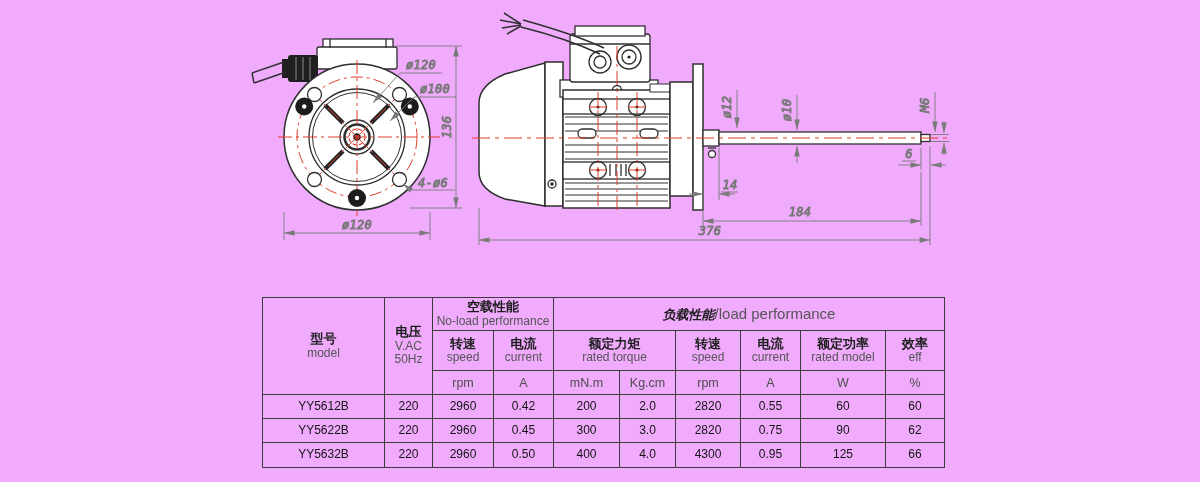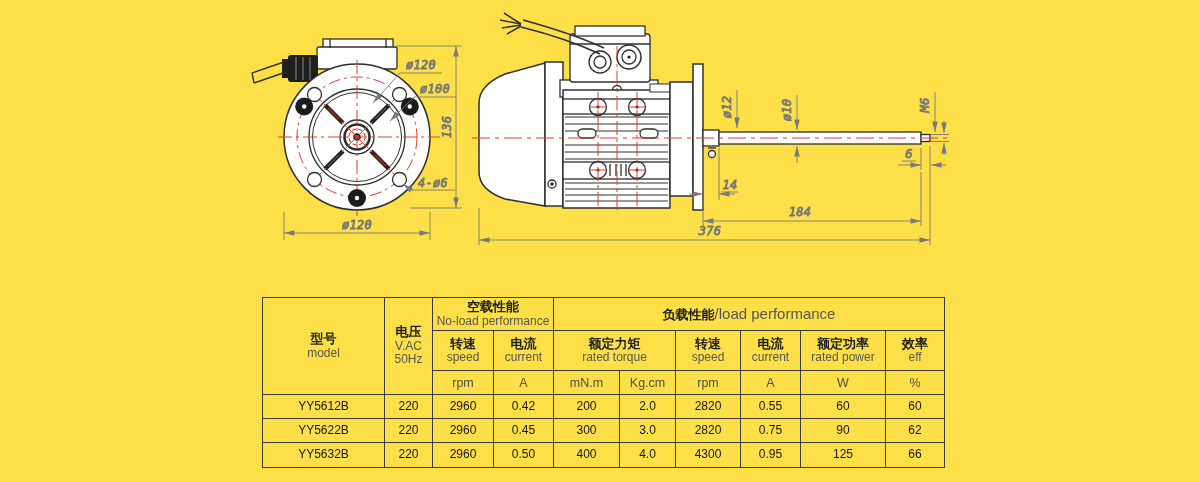--- a/index.html
+++ b/index.html
@@ -1,25 +1,25 @@
 <!DOCTYPE html>
 <html><head>
 <meta charset="utf-8">
 <style>
   html,body{margin:0;padding:0;background:#fff;}
-  .stage{position:relative;width:1200px;height:482px;background:#fde047;overflow:hidden;
+  .stage{position:relative;width:1200px;height:482px;background:#f0abfc;overflow:hidden;
          font-family:"Liberation Sans",sans-serif;}
   .drawing{position:absolute;left:0;top:0;}
   
   .spec{position:absolute;left:262px;top:297px;width:682px;border-collapse:collapse;
         table-layout:fixed;text-align:center;}
   .spec td{border:1px solid #3a3a3a;padding:0;vertical-align:middle;line-height:1.12;}
   .spec{border:1.5px solid #3a3a3a;}
   .zh{font-weight:bold;font-size:13px;color:#1d1d1d;display:block;}
-  .zh.inline{display:inline;}
+  .zh.inline{display:inline;font-style:italic;}
   .en{font-size:12px;color:#555;display:block;}
   .en.inline{display:inline;font-size:15px;}
   .unit{font-size:12.5px;color:#4d4d4d;margin-top:15px;}
   .val{font-size:12px;font-weight:normal;color:#141414;}
   
   .dimtxt{font-family:"DejaVu Sans Mono","Liberation Mono",monospace;font-style:italic;
           font-size:12px;fill:#6f6f6f;letter-spacing:.3px;}
 </style>
 </head>
 <body>
@@ -324,21 +324,21 @@
       <td>
         <span class="zh">转速</span>
         <span class="en">speed</span>
       </td>
       <td>
         <span class="zh">电流</span>
         <span class="en">current</span>
       </td>
       <td>
         <span class="zh">额定功率</span>
-        <span class="en">rated power</span>
+        <span class="en">rated model</span>
       </td>
       <td>
         <span class="zh">效率</span>
         <span class="en">eff</span>
       </td>
     </tr>
     <tr style="height:24px">
       <td class="unit">rpm</td>
       <td class="unit">A</td>
       <td class="unit">mN.m</td>

